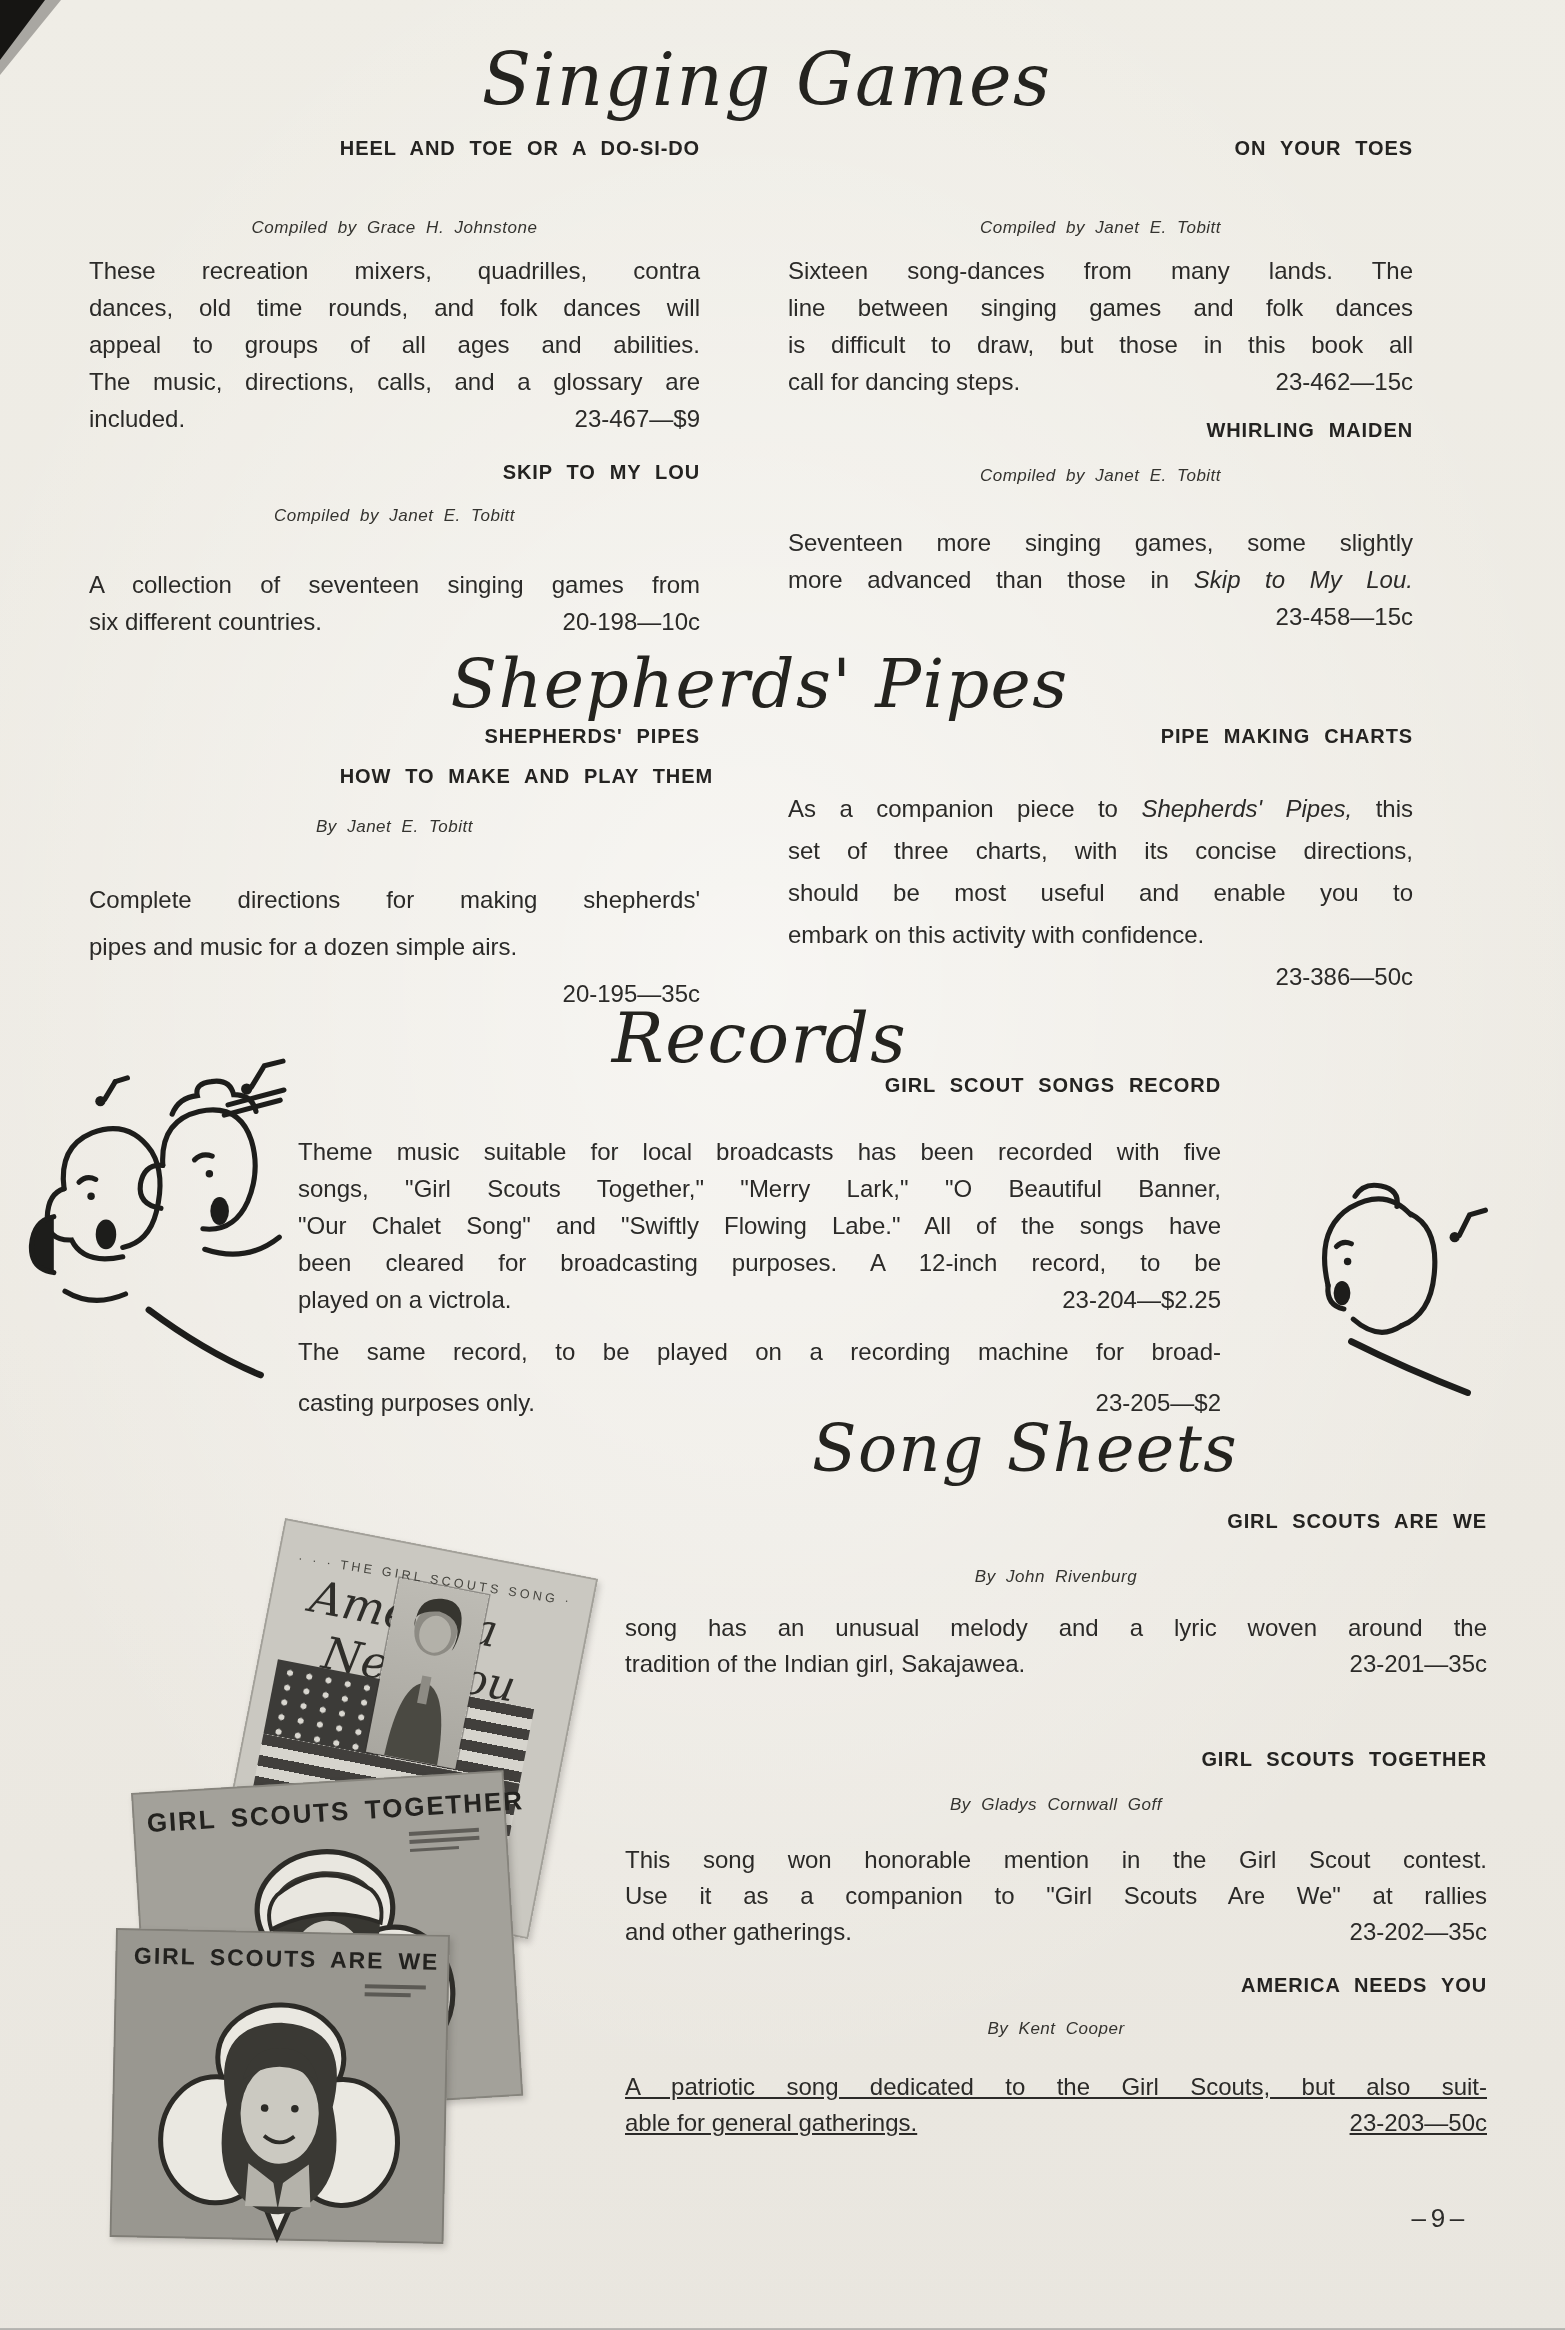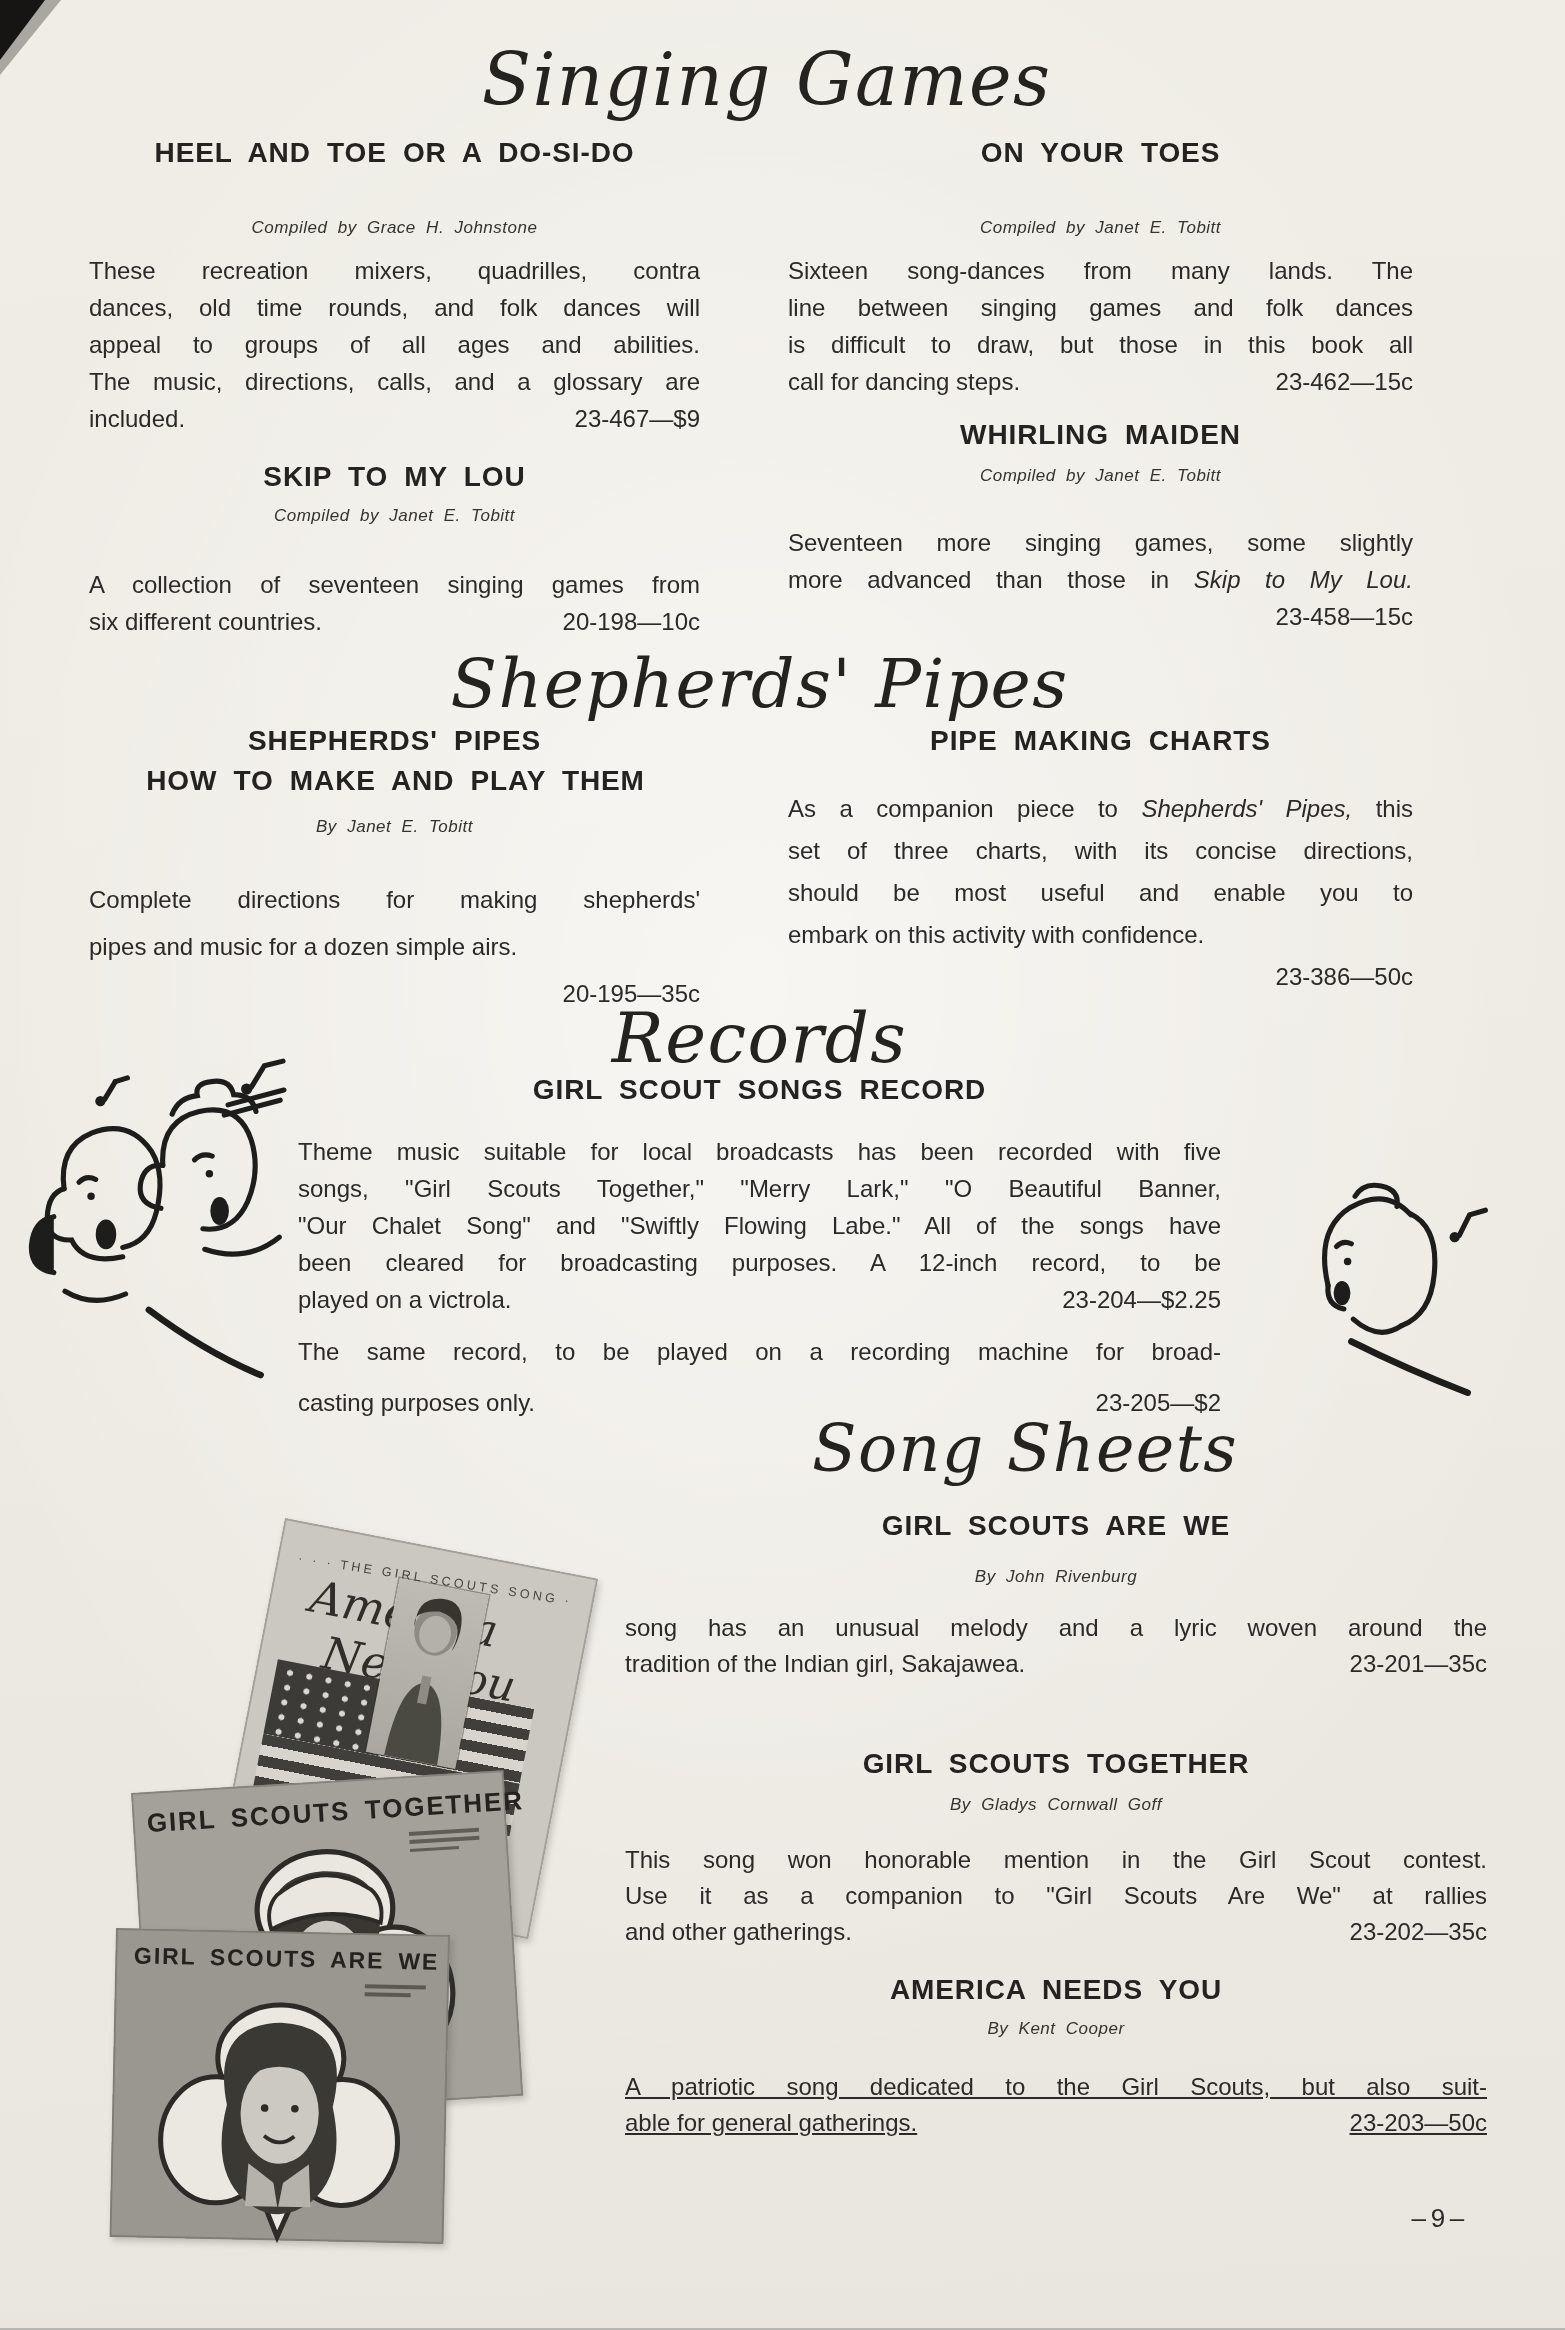--- a/index.html
+++ b/index.html
@@ -10,22 +10,22 @@
       radial-gradient(ellipse 1212px 1585px at 48% 42%, rgba(255,255,255,.55), rgba(255,255,255,0) 70%),
       linear-gradient(178deg, #efede6 0%, #edeae3 55%, #e9e6df 100%);
     font-family:"Liberation Sans", sans-serif;
     color:#2a2927;
   }
   .abs { position:absolute; }
   
   .stitle { position:absolute; font-family:"DejaVu Serif", serif; font-style:italic;
             color:#24231f; text-align:center; letter-spacing:1.4px; white-space:nowrap; }
   
-  .h  { position:absolute; font-weight:bold; font-size:28px; letter-spacing:0.9px;
-        word-spacing:7.5px; text-align:center; color:#242321; white-space:nowrap; }
+  .h  { position:absolute; font-weight:bold; font-size:20px; letter-spacing:0.9px;
+        word-spacing:7.5px; text-align:right; color:#242321; white-space:nowrap; }
   
   .by { position:absolute; font-style:italic; font-size:17px; letter-spacing:0.5px;
         word-spacing:5.1px; text-align:center; color:#34332f; white-space:nowrap; }
   
   .blk { position:absolute; font-size:24px; color:#2b2a28; }
   .bl  { height:var(--lh,37px); line-height:var(--lh,37px); }
   .jline { text-align:justify; text-align-last:justify; }
   .tail  { display:flex; justify-content:space-between; }
   .pcenter { text-align:right; }
   .it { font-style:italic; }
@@ -127,21 +127,21 @@
   <div>
       <div class="bl jline">Seventeen more singing games, some slightly</div>
     </div>
   <div class="bl jline"><span>more advanced than those in </span><span class="it">Skip to My Lou.</span></div>
   <div class="bl pcenter price">23-458—15c</div>
 </div>
 
 <div class="stitle" style="left:0;width:1519px;top:644px;font-size:68px;">Shepherds' Pipes</div>
 
 <div class="h" style="left:89px;width:611px;top:725px;">SHEPHERDS' PIPES</div>
-<div class="h" style="left:90px;width:611px;top:765px;">HOW TO MAKE AND PLAY THEM</div>
+<div class="h" style="left:102px;width:611px;top:765px;">HOW TO MAKE AND PLAY THEM</div>
 <div class="by" style="left:89px;width:611px;top:817px;">By Janet E. Tobitt</div>
 <div class="blk" style="left:89px;width:611px;top:876px;--lh:47px;">
   <div>
       <div class="bl jline">Complete directions for making shepherds'</div>
     </div>
   <div class="bl">pipes and music for a dozen simple airs.</div>
   <div class="bl pcenter price">20-195—35c</div>
 </div>
 
 <div class="h" style="left:788px;width:625px;top:725px;">PIPE MAKING CHARTS</div>

